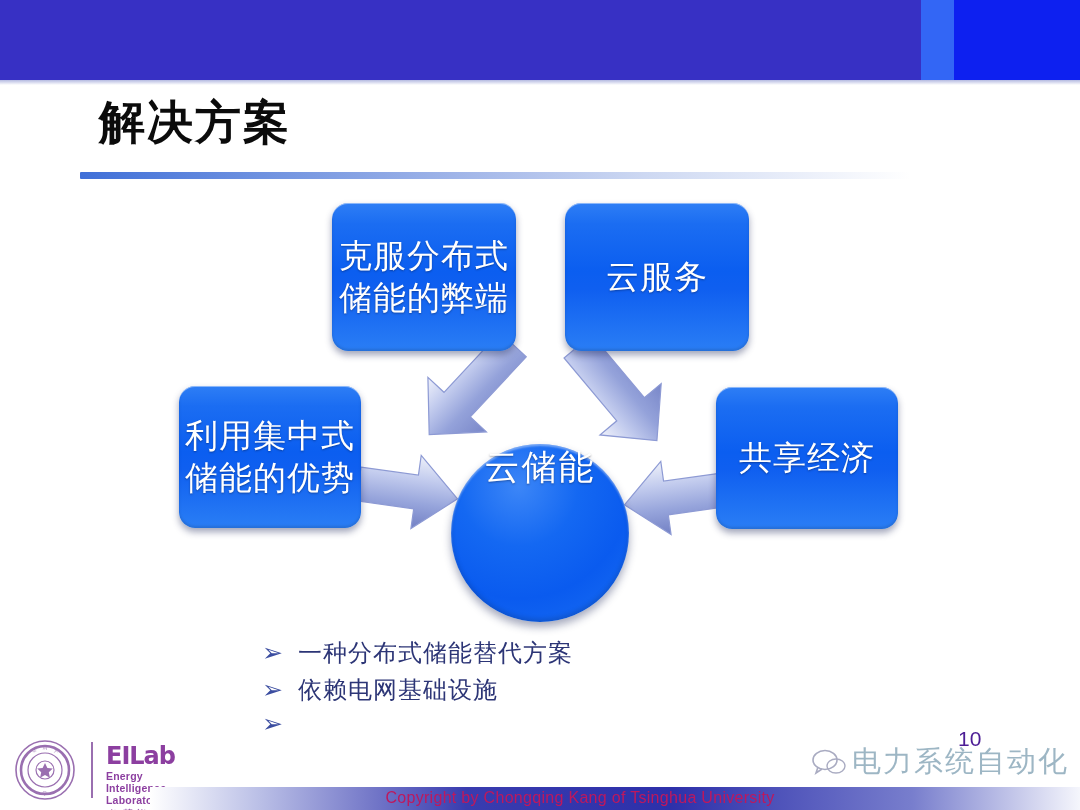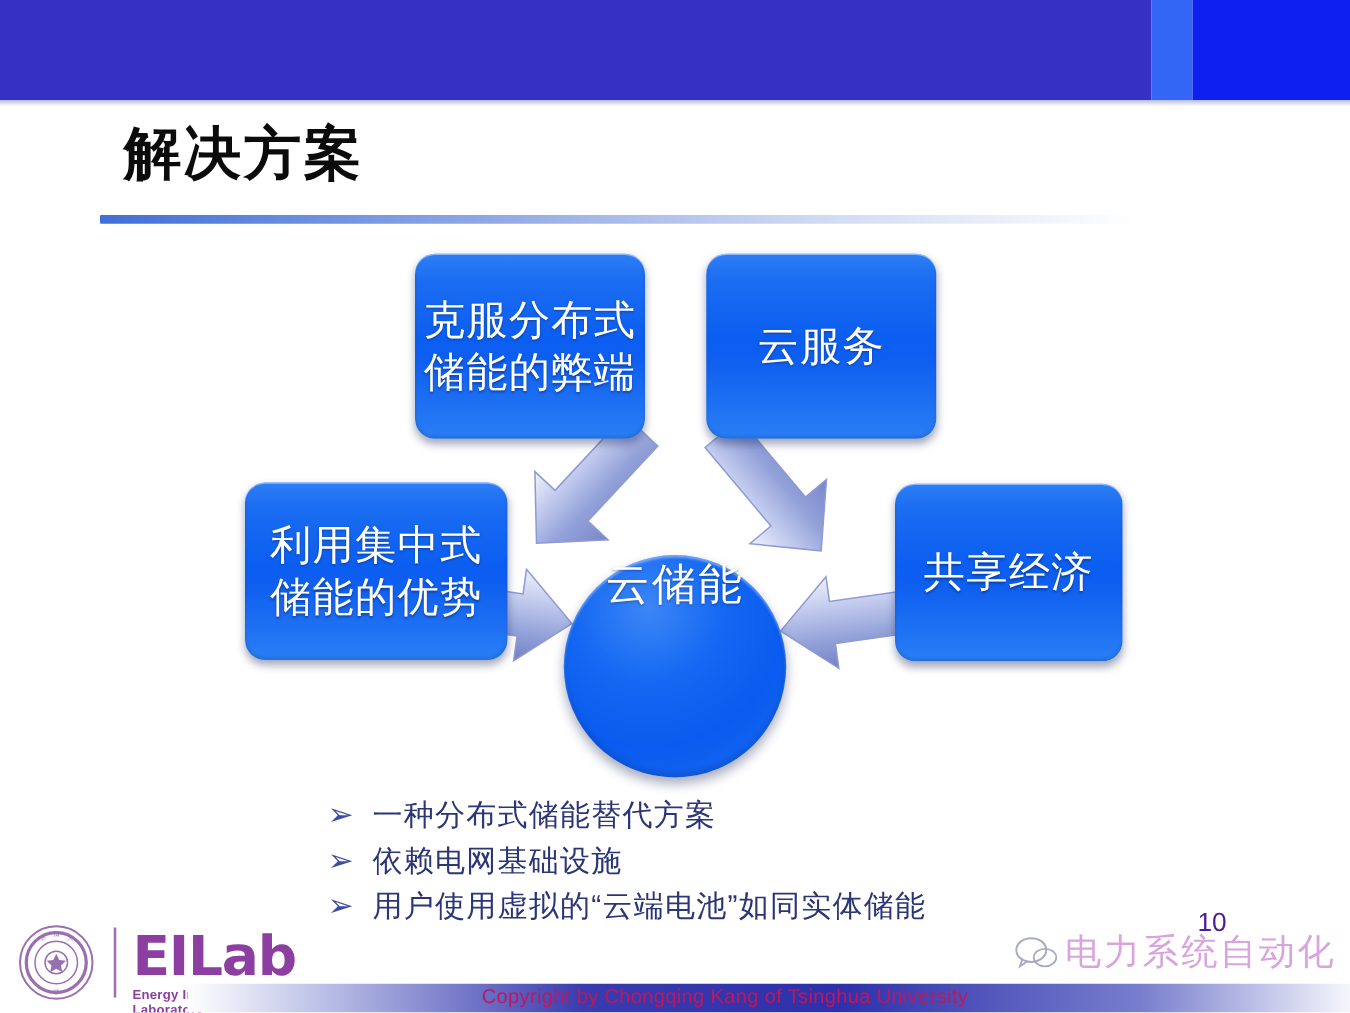--- a/index.html
+++ b/index.html
@@ -90,21 +90,21 @@
     color: #ffffff;
     font-size: 33px;
     line-height: 1.26;
     letter-spacing: 1px;
     text-shadow: 0 1px 2px rgba(0,0,20,0.35);
   }
   .node-box .node-text { display: block; padding: 0 6px; }
 
   #box-overcome  { left: 332px; top: 203px; width: 184px; height: 148px; }
   #box-cloud-svc { left: 565px; top: 203px; width: 184px; height: 148px; }
-  #box-central   { left: 196px; top: 386px; width: 210px; height: 142px; }
+  #box-central   { left: 179px; top: 386px; width: 182px; height: 142px; }
   #box-sharing   { left: 716px; top: 387px; width: 182px; height: 142px; }
 
   #circle-core {
     position: absolute;
     left: 451px; top: 444px;
     width: 178px; height: 178px;
     border-radius: 50%;
     background:
       radial-gradient(circle at 38% 24%, #3c86f7 0%, #1468f2 34%, #0a5bef 64%, #1a6ef3 100%);
     box-shadow:
@@ -195,21 +195,21 @@
     width: 62px; height: 62px;
   }
   #logo-divider {
     position: absolute;
     left: 77px; top: 6px;
     width: 2px; height: 56px;
     background: #9a6fb0;
   }
   #eilab-logo { position: absolute; left: 92px; top: 8px; }
   #eilab-wordmark {
-    font-size: 44px;
+    font-size: 24px;
     font-weight: bold;
     color: #8c3fa0;
     letter-spacing: -1px;
     line-height: 1;
     font-family: "DejaVu Sans", sans-serif;
   }
   #eilab-sub-en {
     font-size: 10.5px;
     font-weight: bold;
     color: #8c3fa0;
@@ -227,21 +227,21 @@
   
   #watermark {
     position: absolute;
     left: 812px; top: 742px;
     display: flex;
     align-items: center;
     opacity: 0.40;
   }
   #watermark-text {
     font-size: 29px;
-    color: #a21caf;
+    color: #0c4a6e;
     letter-spacing: 2px;
     margin-left: 6px;
     white-space: nowrap;
     text-align: right;
   }
 </style>
 </head>
 <body>
 
 <div id="header-bar">
@@ -337,21 +337,20 @@
   <div class="bullet-row">
     <span class="bullet-marker">➢</span>
     <span class="bullet-text">一种分布式储能替代方案</span>
   </div>
   <div class="bullet-row">
     <span class="bullet-marker">➢</span>
     <span class="bullet-text">依赖电网基础设施</span>
   </div>
   <div class="bullet-row">
     <span class="bullet-marker">➢</span>
-    <span class="bullet-text">用户使用虚拟的“云端电池”如同实体储能</span>
   </div>
 </div>
 
 <div id="watermark">
   <svg width="34" height="28" viewBox="0 0 34 28">
     <ellipse cx="13" cy="12" rx="12" ry="9.5" fill="none" stroke="#2a2f66" stroke-width="1.6"></ellipse>
     <path d="M6,19 L4,25 L10,21" fill="none" stroke="#2a2f66" stroke-width="1.6"></path>
     <ellipse cx="24" cy="18" rx="9" ry="7" fill="none" stroke="#2a2f66" stroke-width="1.4"></ellipse>
   </svg>
   <span id="watermark-text">电力系统自动化</span>

